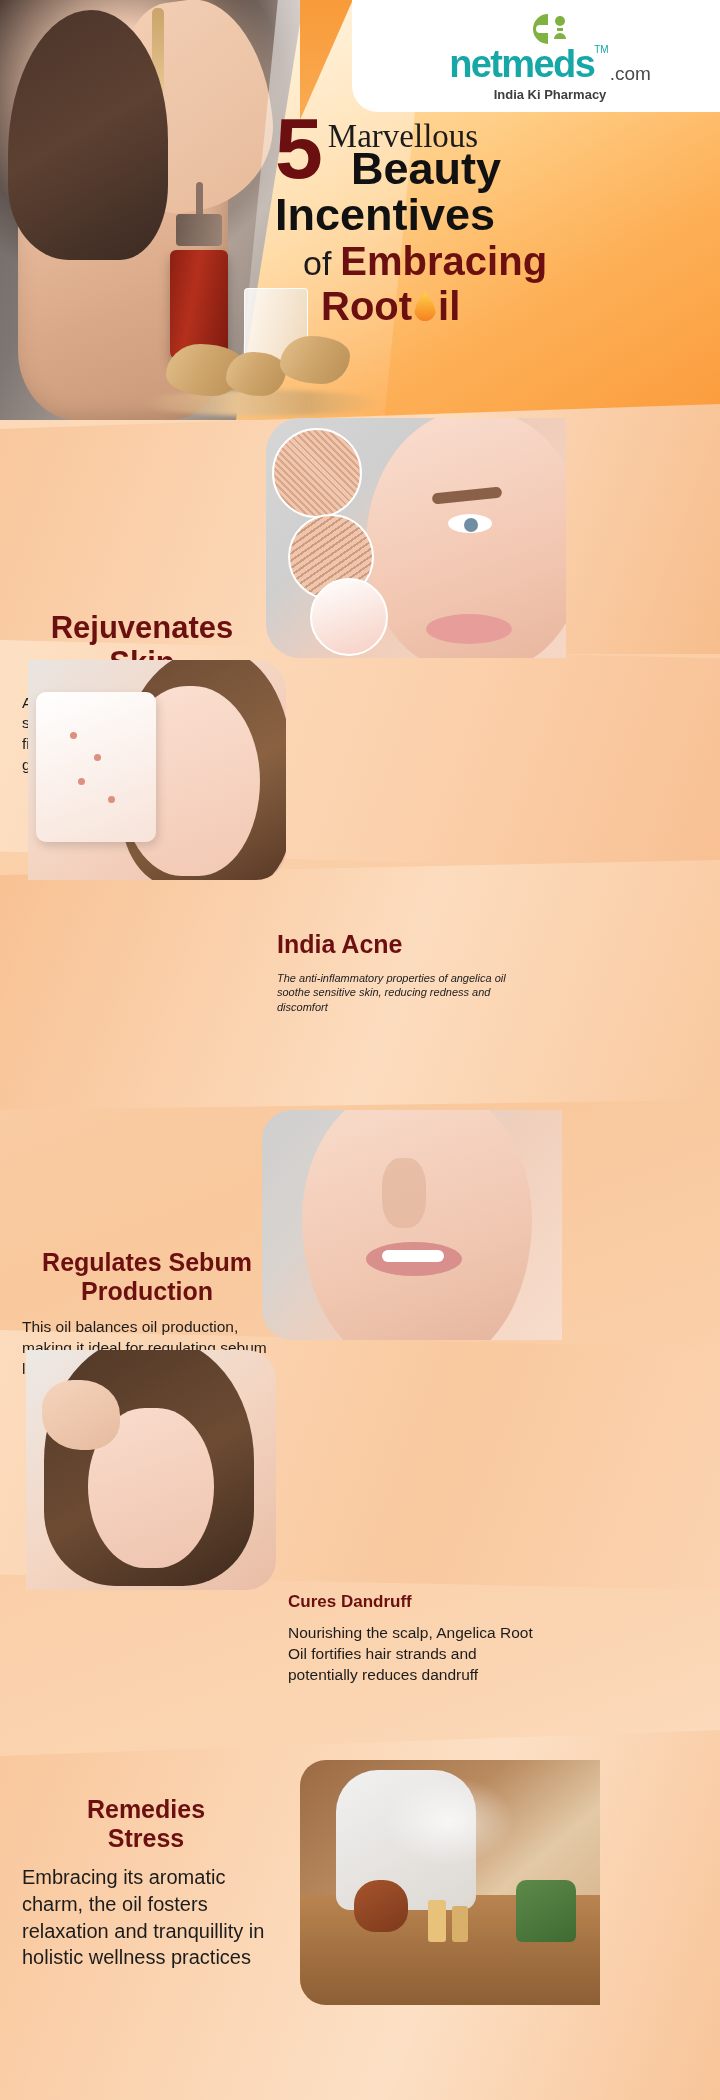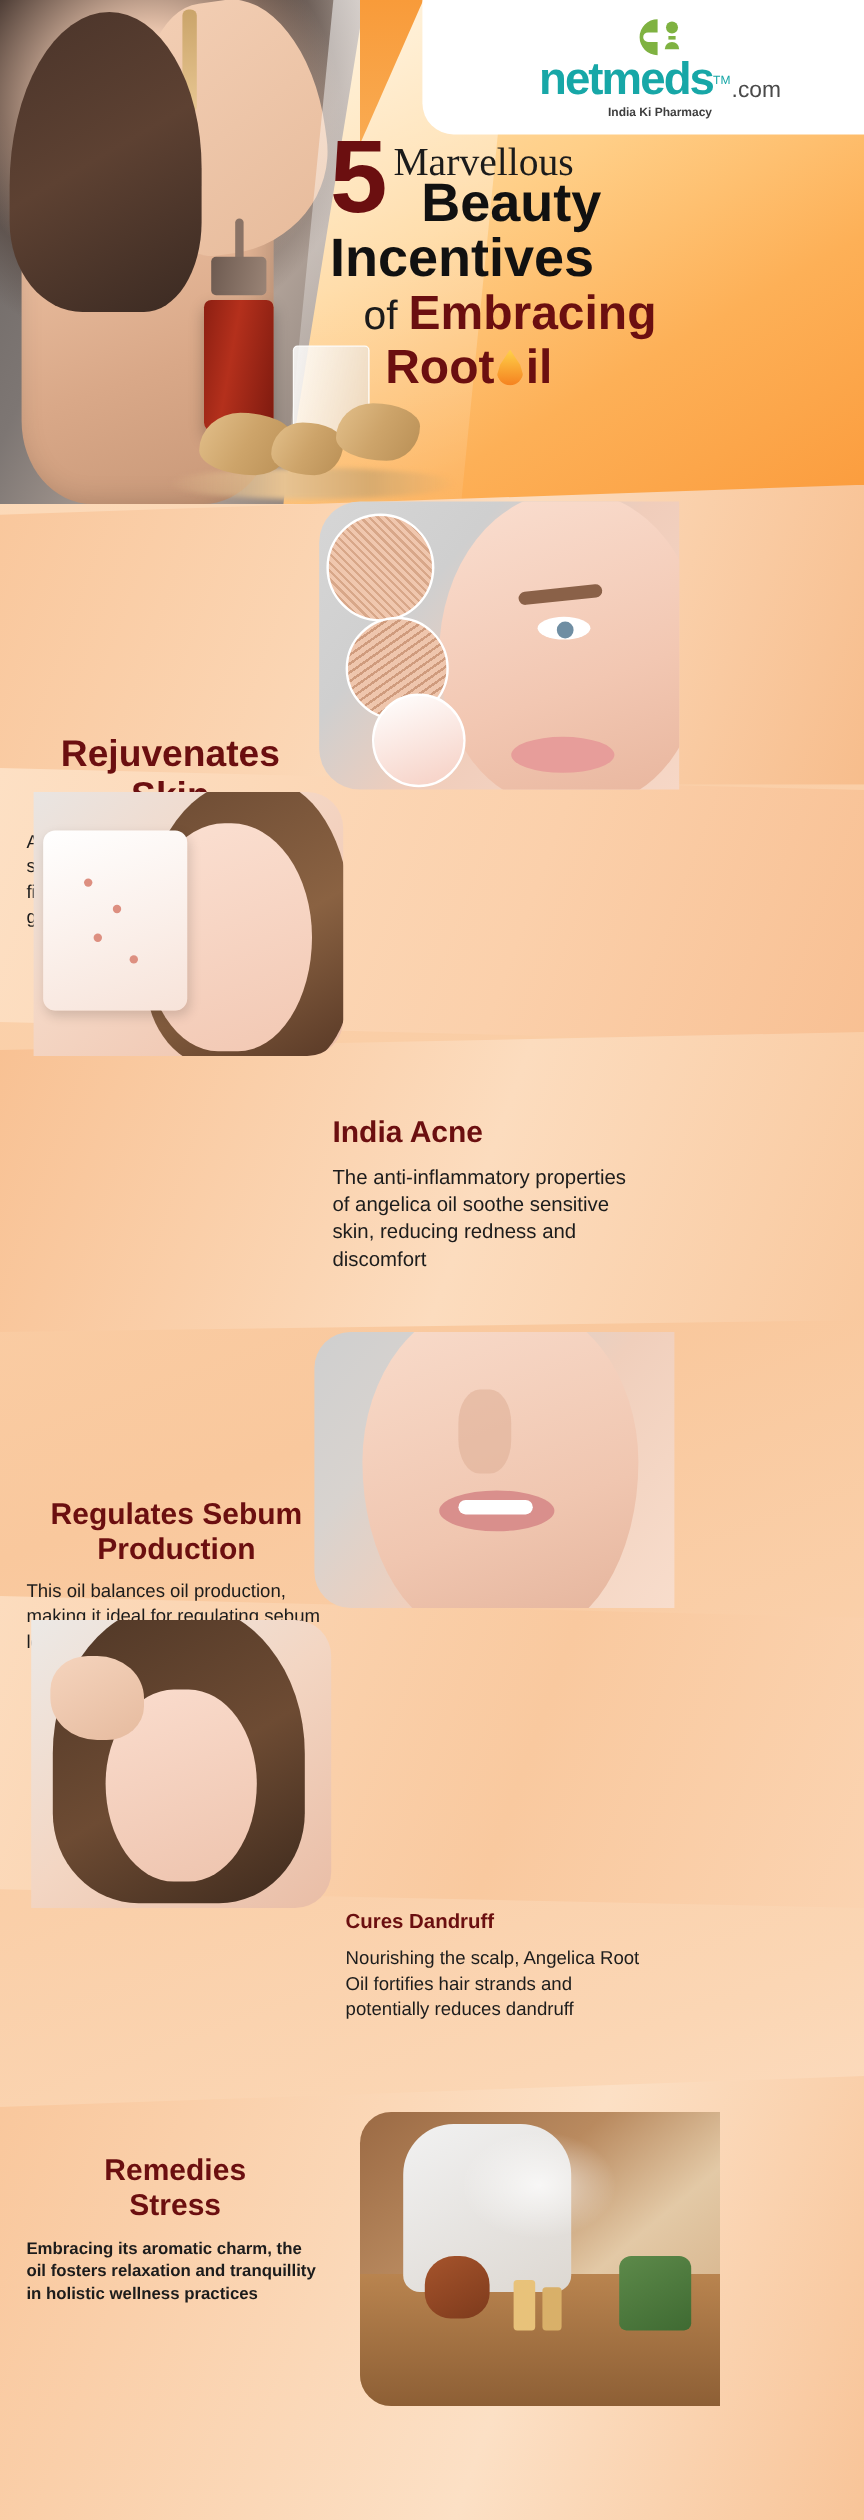--- a/index.html
+++ b/index.html
@@ -57,23 +57,23 @@
     clip-path:polygon(22% 0,100% 0,78% 100%,0 100%);}
   .hero-sliver{position:absolute;left:300px;top:0;width:120px;height:120px;
     background:linear-gradient(180deg,#f89b3a,#f9ab52);clip-path:polygon(0 0,44% 0,0 100%);}
 
   .logo-card{position:absolute;left:352px;top:0;width:396px;height:112px;
     background:#ffffff;border-radius:0 0 0 26px;display:flex;flex-direction:column;
     align-items:center;justify-content:center;}
   .logo-mark{position:relative;width:46px;height:36px;margin-bottom:-2px;}
   .logo-row{display:flex;align-items:flex-end;line-height:1;}
   .logo-net{font-size:38px;font-weight:bold;color:#17a7a7;letter-spacing:-1.6px;}
-  .logo-tm{font-size:10px;color:#17a7a7;vertical-align:super;align-self:flex-start;margin-top:16px;}
+  .logo-tm{font-size:10px;color:#17a7a7;vertical-align:super;align-self:flex-start;margin-top:0;}
   .logo-com{font-size:19px;color:#4a4a4a;margin-left:1px;}
-  .logo-tag{font-size:10px;font-weight:bold;color:#3e3e3e;margin-top:4px;text-align:right;}
+  .logo-tag{font-size:13px;font-weight:bold;color:#3e3e3e;margin-top:4px;text-align:right;}
 
   .title{position:absolute;left:275px;top:112px;width:430px;color:#111;}
   .t-row1{display:flex;align-items:flex-start;}
   .t-five{font-size:86px;font-weight:bold;color:#6b0f10;line-height:.84;letter-spacing:-3px;}
   .t-marv{font-size:33px;color:#1b1b1b;margin-left:8px;margin-top:6px;font-family:Liberation Serif, serif;}
   .t-beauty{font-size:45px;font-weight:bold;color:#111;margin-top:-38px;margin-left:76px;line-height:1.02;}
   .t-incent{font-size:45px;font-weight:bold;color:#111;line-height:1.04;}
   .t-of{font-size:34px;color:#1b1b1b;margin-left:28px;display:flex;align-items:baseline;gap:9px;}
   .t-ang{font-size:40px;font-weight:bold;color:#6b0f10;}
   .t-root{font-size:40px;font-weight:bold;color:#6b0f10;margin-left:46px;display:flex;align-items:center;gap:2px;}
@@ -98,30 +98,30 @@
   .sec{position:absolute;}
   .sec h2{margin:0 0 12px 0;color:#6b0f10;font-weight:bold;line-height:1.14;}
   .sec p{margin:0;color:#1c1c1c;line-height:1.34;}
   .h-center{text-align:center;}
 
   .s1{left:22px;top:610px;width:240px;}
   .s1 h2{font-size:31px;}
   .s1 p{font-size:15.5px;}
   .s2{left:277px;top:930px;width:262px;}
   .s2 h2{font-size:25px;}
-  .s2 p{font-size:17px;}
+  .s2 p{font-size:11px;font-style:italic;}
   .s3{left:22px;top:1248px;width:250px;}
   .s3 h2{font-size:25px;}
   .s3 p{font-size:15.5px;}
   .s4{left:288px;top:1592px;width:250px;}
   .s4 h2{font-size:17px;}
   .s4 p{font-size:15.5px;}
   .s5{left:22px;top:1795px;width:248px;}
   .s5 h2{font-size:25px;}
-  .s5 p{font-size:14px;font-weight:bold;}
+  .s5 p{font-size:20px;}
 
   
   .photo{position:absolute;overflow:hidden;}
 
   .p1{left:266px;top:418px;width:300px;height:240px;border-radius:34px 0 0 34px;
       background:linear-gradient(130deg,#d6d6d6 0%,#cfcfcf 30%,#f0cdbb 55%,#f6d7c6 100%);}
   .p1 .face{position:absolute;right:-20px;top:-8px;width:220px;height:260px;border-radius:48% 48% 42% 42%/52% 52% 48% 48%;
       background:linear-gradient(160deg,#fadfd1,#f2c7b2 60%,#e7b49c);}
   .p1 .brow{position:absolute;right:64px;top:72px;width:70px;height:11px;border-radius:6px;background:#8a6148;transform:rotate(-6deg);}
   .p1 .eye{position:absolute;right:74px;top:96px;width:44px;height:19px;border-radius:50%;background:#fff;}

